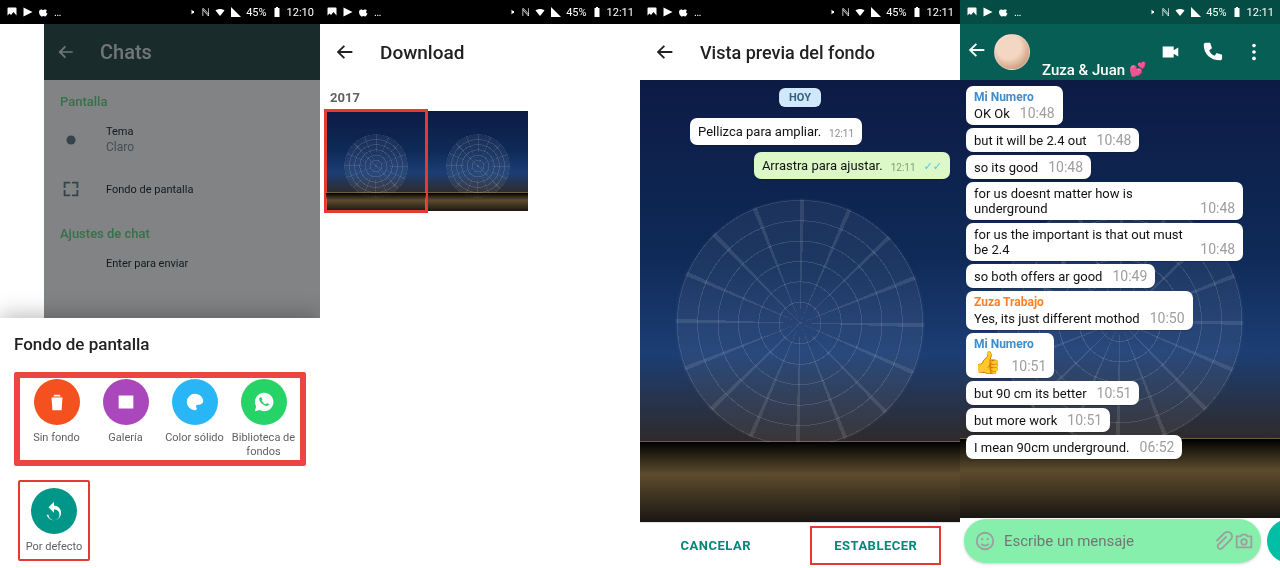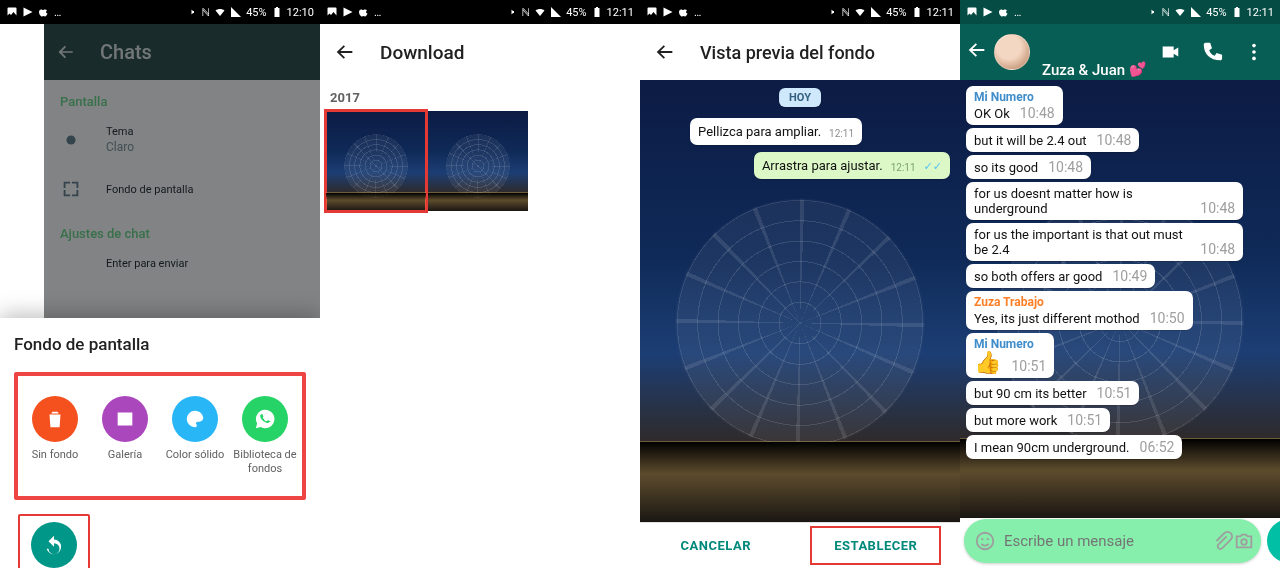--- a/index.html
+++ b/index.html
@@ -178,21 +178,21 @@
       <div class="p1-item">
         <div style="width:22px"></div>
         <div class="lbl">Enter para enviar</div>
       </div>
       <div class="dim"></div>
     </div>
 
     <div class="sheet" style="height:250px;">
       <h3>Fondo de pantalla</h3>
 
-      <div class="opt-row" style="border:4px solid #ef4444; border-radius:2px; padding:20px 2px;">
+      <div class="opt-row" style="border:6px solid #ef4444; border-radius:2px; padding:1px 2px;">
         <div class="opt">
           <div class="circle c-red">
               <svg viewBox="0 0 24 24">
                 <path d="M6 7h12l-1 14H7zM9 4h6l1 2H8z"></path>
               </svg>
             </div>
           <span>Sin fondo</span>
         </div>
         <div class="opt">
           <div class="circle c-purple">

